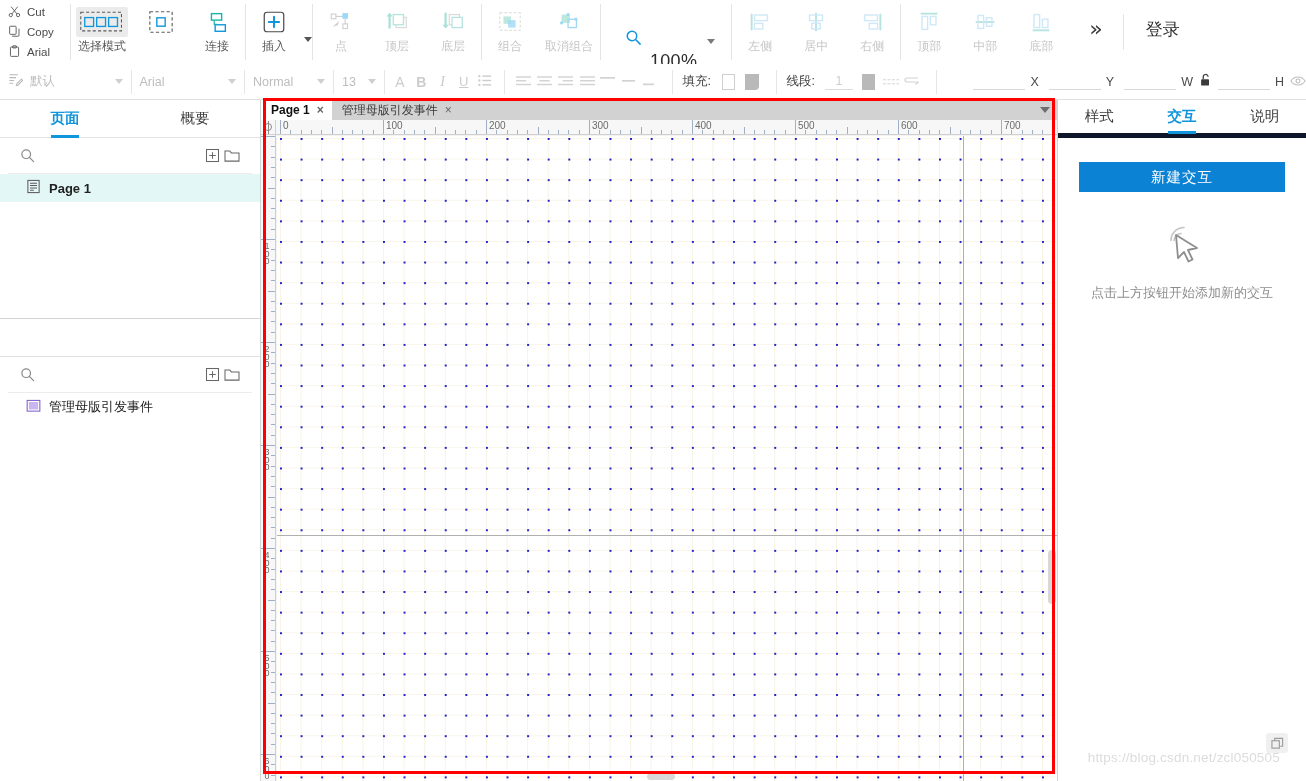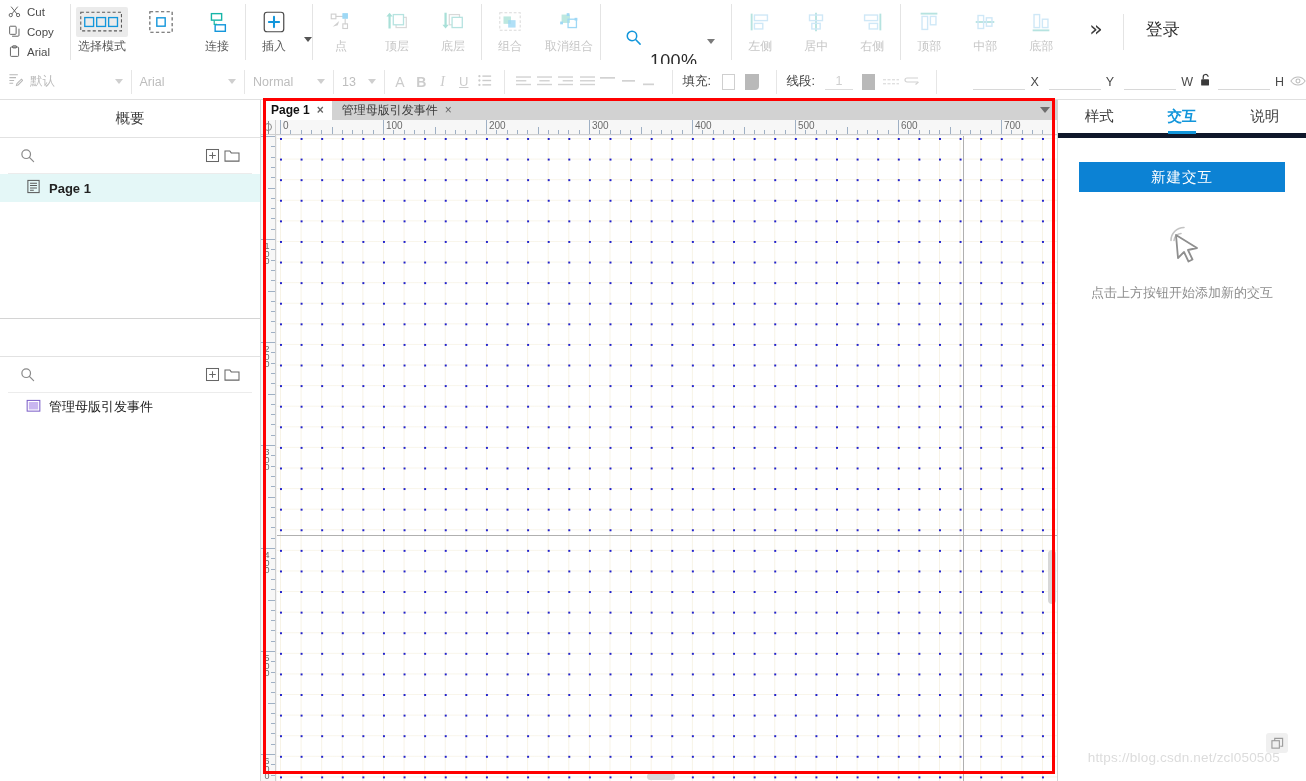--- a/index.html
+++ b/index.html
@@ -705,20 +705,23 @@
         <path d="M1 6s3-4.5 8-4.5S17 6 17 6s-3 4.5-8 4.5S1 6 1 6z"></path>
               <circle cx="9" cy="6" r="2.2"></circle>
             </g>
           </svg>
       </span>
     </div>
   </div>
 
   <div class="leftpanel">
     <div class="tabs-row">
+      <div class="tab active">
+        <span>页面</span>
+      </div>
       <div class="tab">
         <span>概要</span>
       </div>
     </div>
 
     <div class="search-row">
       <span class="sicon">
         <svg width="15" height="15" viewBox="0 0 16 16">
             <g fill="none" stroke="#8a8a8a" stroke-width="1.3">
         <circle cx="6.6" cy="6.6" r="4.6"></circle>

